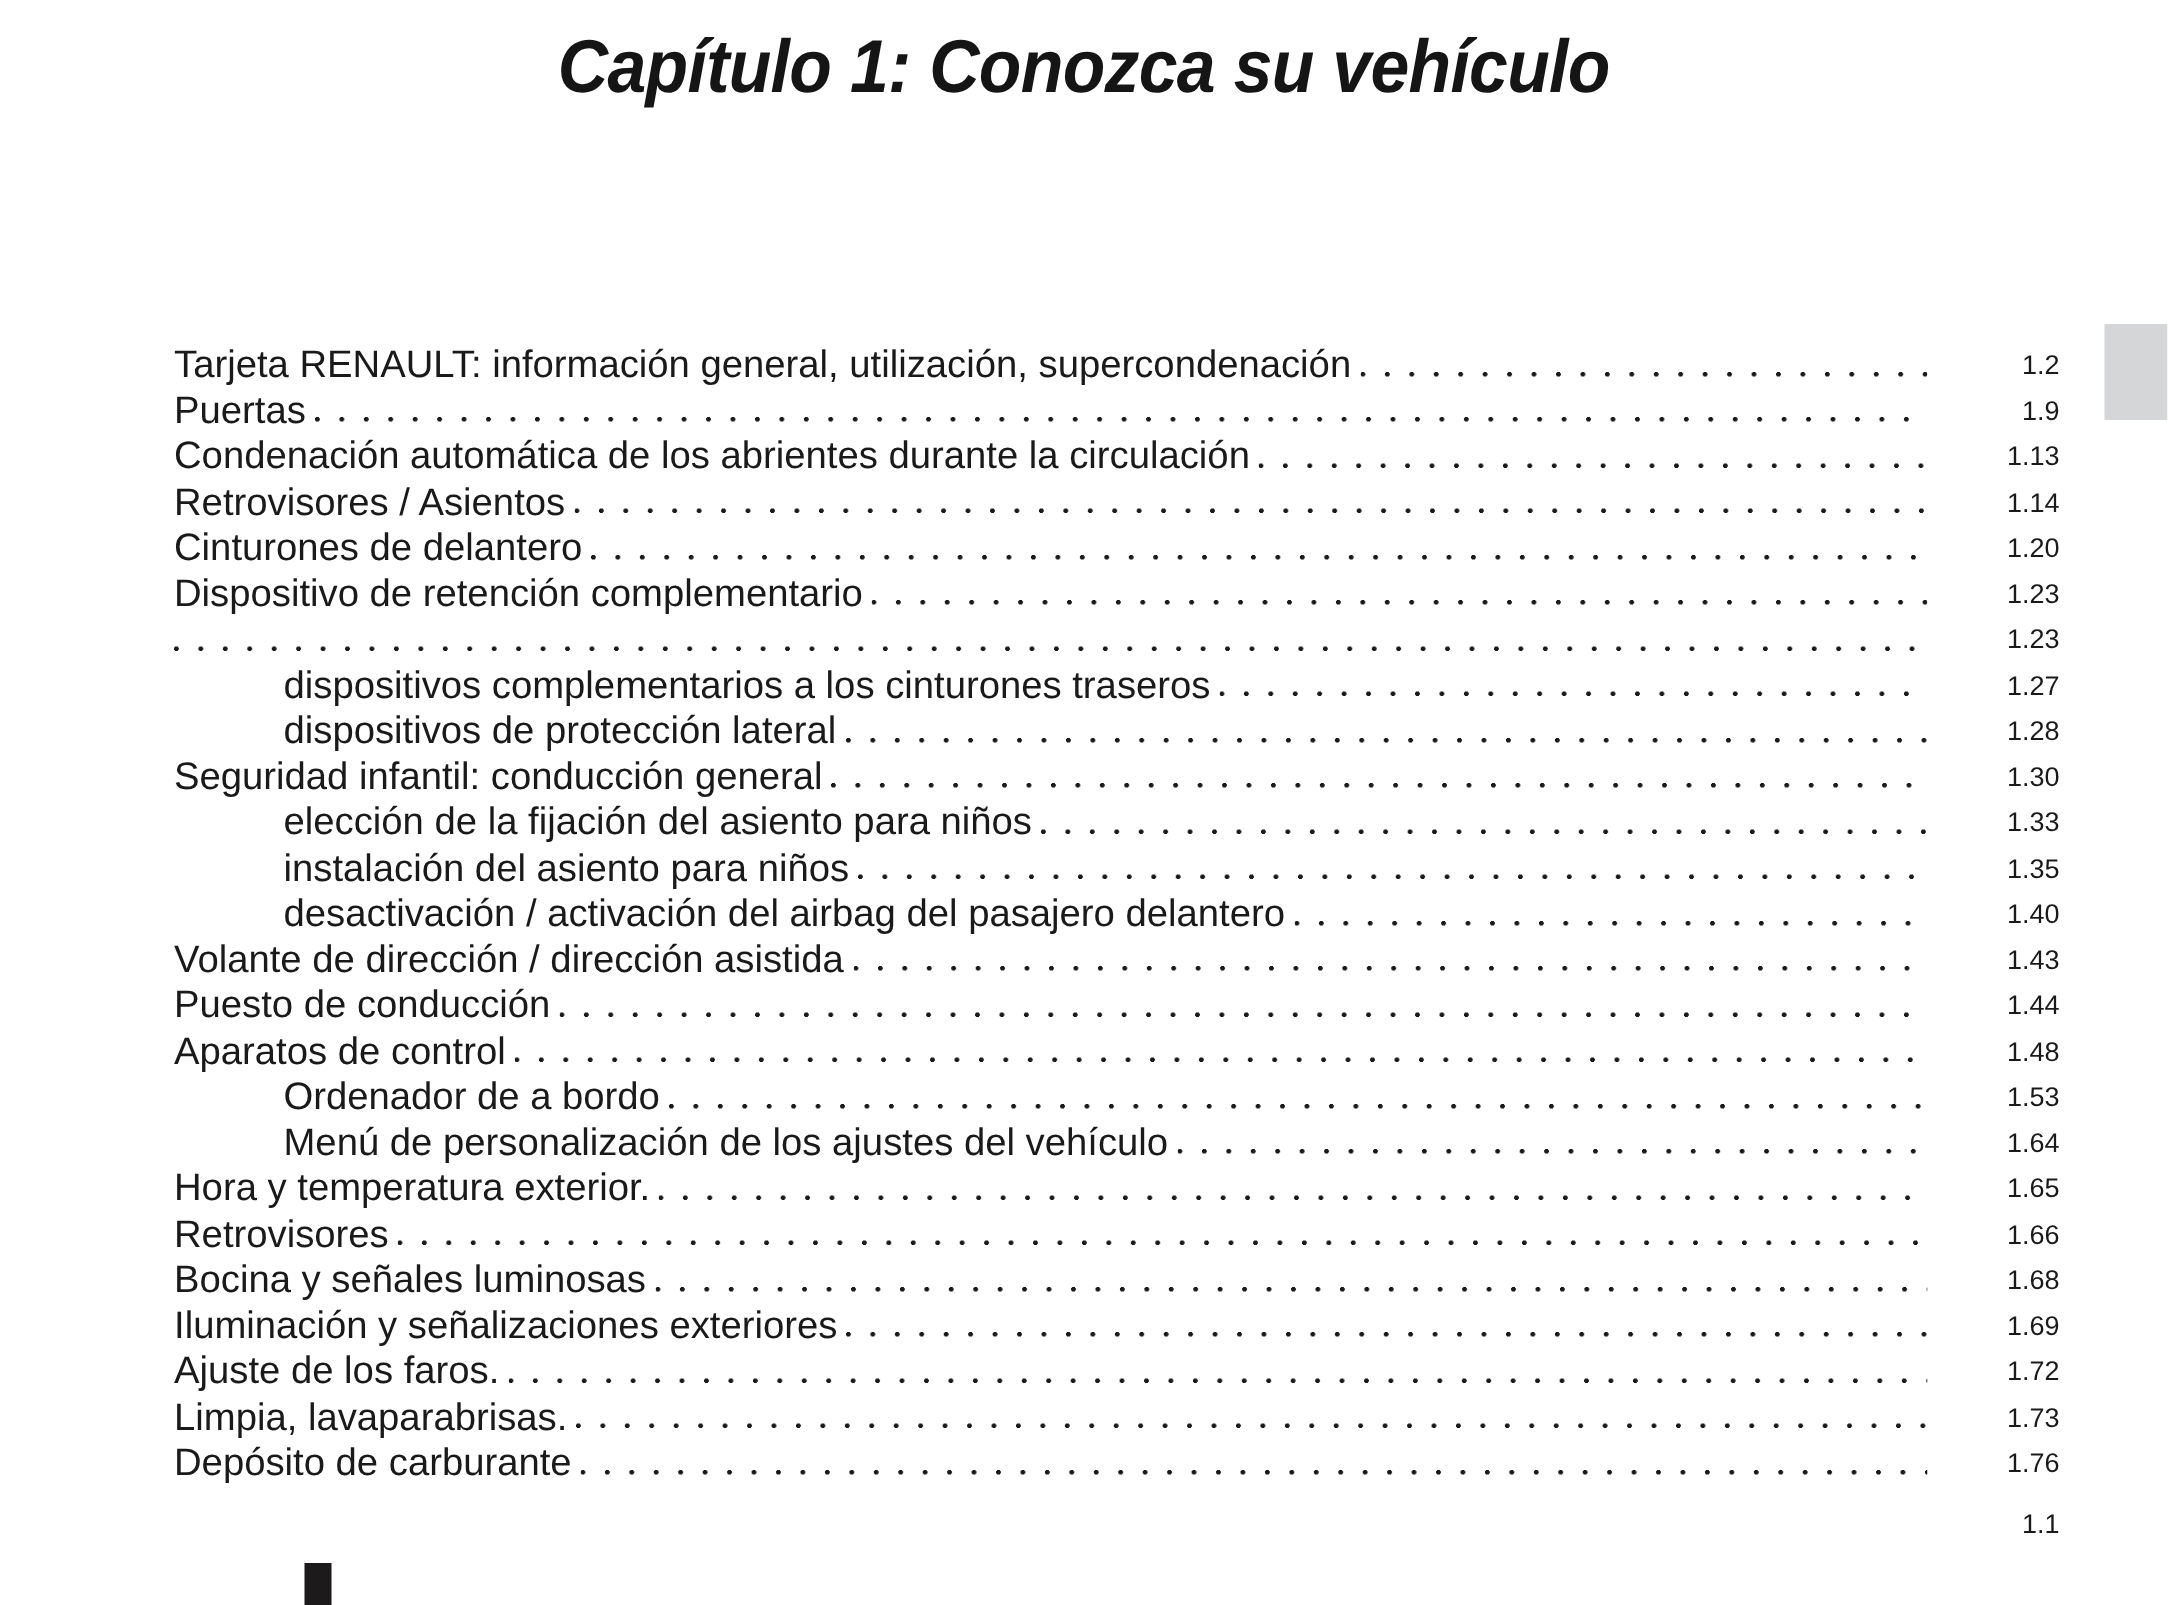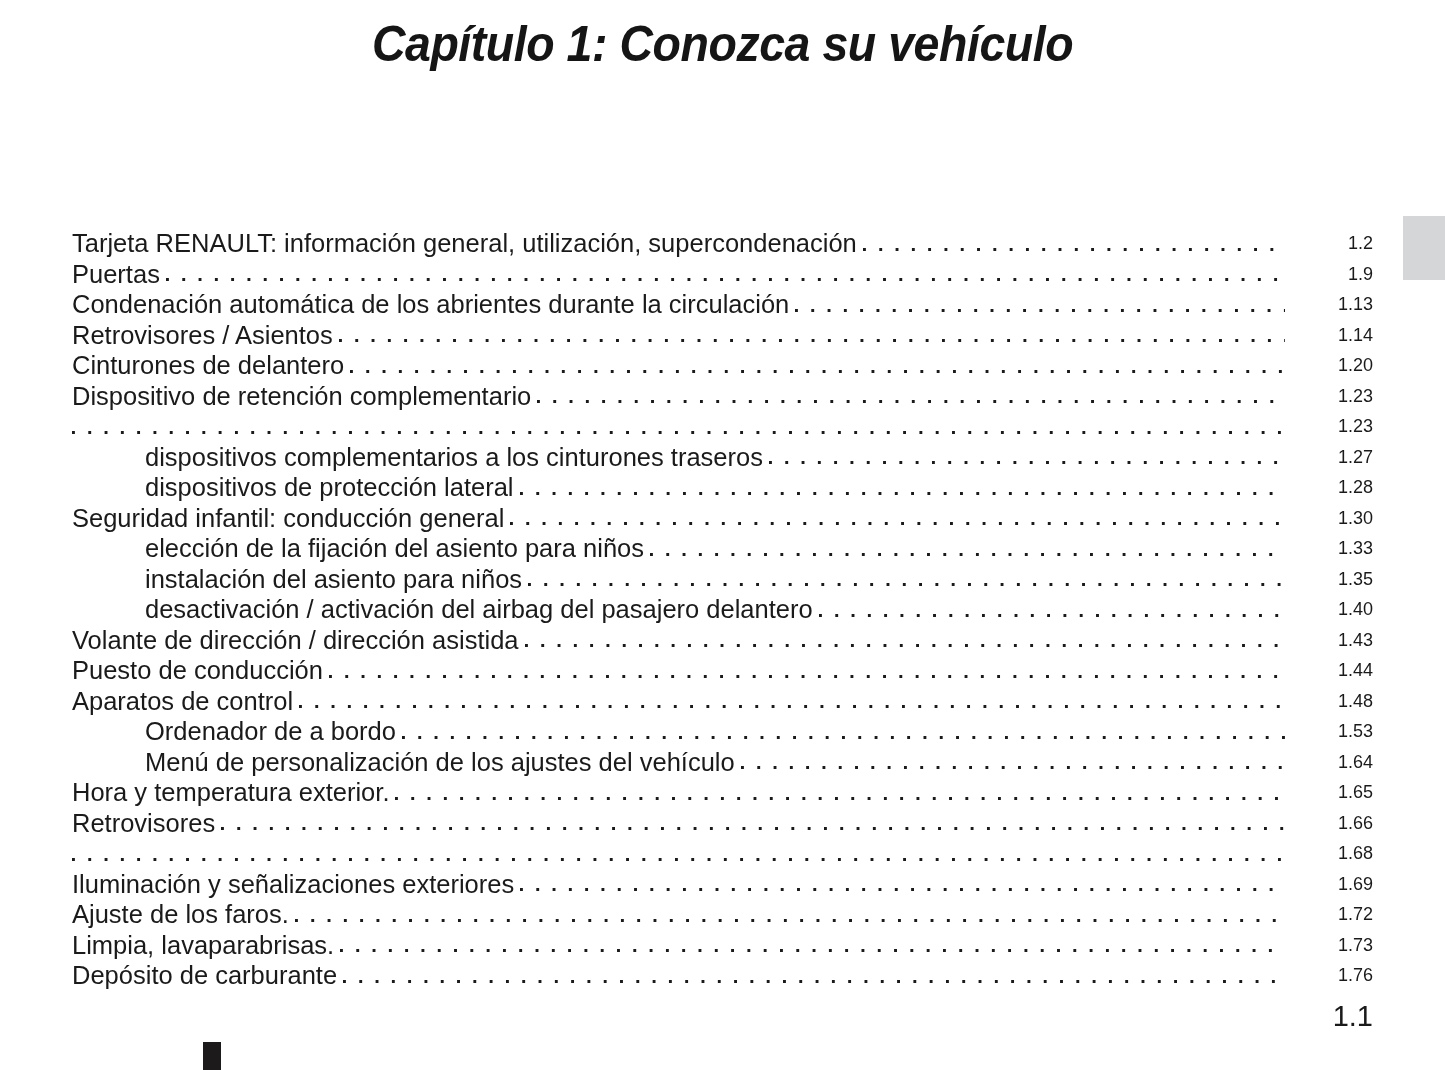--- a/index.html
+++ b/index.html
@@ -54,20 +54,21 @@
   }
 
   .toc-row {
     position: relative;
     display: flex;
     align-items: flex-start;
     height: 30.5px;
     font-size: 25.5px;
     line-height: 30.5px;
     white-space: nowrap;
+    margin-left: 44px;
   }
 
   .toc-row.sub .toc-label {
     padding-left: 73px;
   }
 
   .toc-label {
     flex: 0 0 auto;
     padding-right: 6px;
   }
@@ -98,21 +99,21 @@
     font-size: 18px;
   }
 
   
   #folio {
     position: absolute;
     left: 0;
     top: 1003px;
     width: 1373px;
     text-align: right;
-    font-size: 29px;
+    font-size: 18px;
     line-height: 26px;
     color: #1a1a1a;
   }
 
   
   #register-mark {
     position: absolute;
     left: 203px;
     top: 1042px;
     width: 18px;
@@ -221,20 +222,21 @@
       <span class="toc-label">Hora y temperatura exterior.</span>
       <span class="toc-dots"></span>
       <span class="toc-page">1.65</span>
     </div>
     <div class="toc-row">
       <span class="toc-label">Retrovisores</span>
       <span class="toc-dots"></span>
       <span class="toc-page">1.66</span>
     </div>
     <div class="toc-row">
+      <span class="toc-label">Bocina y señales luminosas</span>
       <span class="toc-dots"></span>
       <span class="toc-page">1.68</span>
     </div>
     <div class="toc-row">
       <span class="toc-label">Iluminación y señalizaciones exteriores</span>
       <span class="toc-dots"></span>
       <span class="toc-page">1.69</span>
     </div>
     <div class="toc-row">
       <span class="toc-label">Ajuste de los faros.</span>

